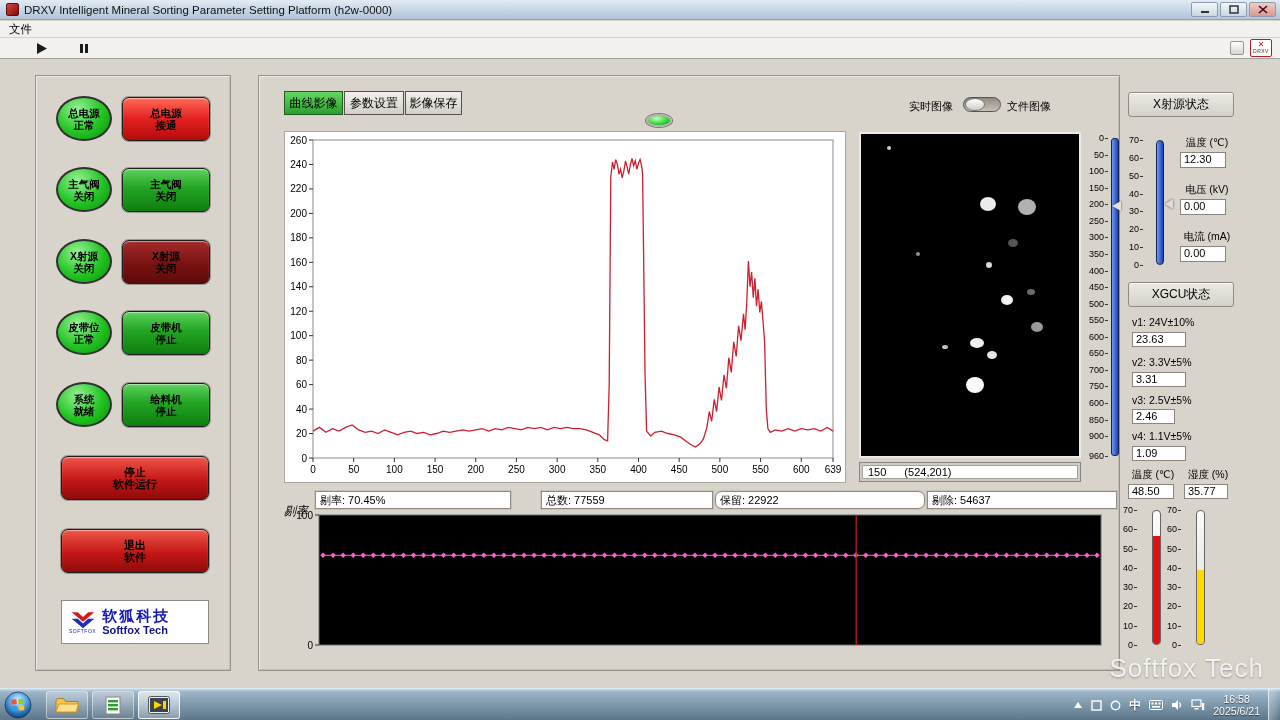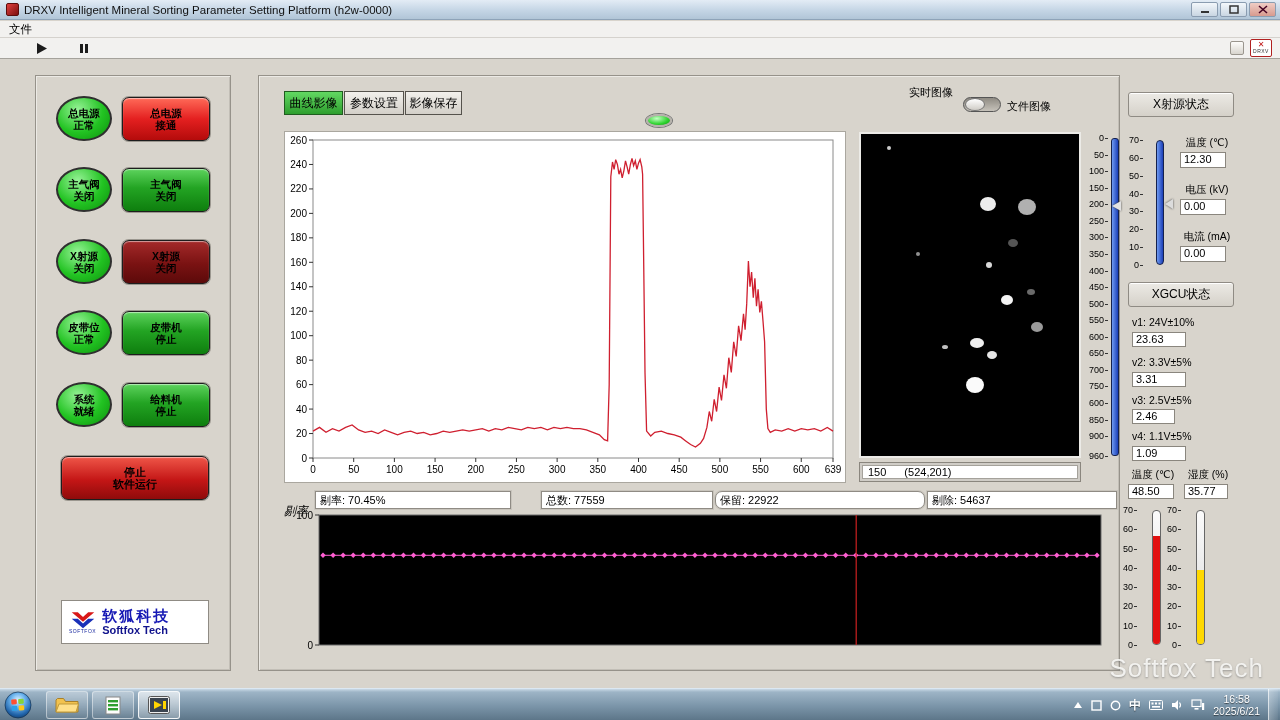--- a/index.html
+++ b/index.html
@@ -223,20 +223,24 @@
       <div class="pbtn green rowbtn">
           <span>给料机</span>
           <span>停止</span>
         </div>
     </div>
 
     <div class="pbtn widered" style="top:380px;">
       <span>停止</span>
         <span>软件运行</span>
     </div>
+    <div class="pbtn widered" style="top:453px;">
+      <span>退出</span>
+        <span>软件</span>
+    </div>
 
     <div class="logo-box">
       <div class="logo-mark">
         <svg width="26" height="18" viewBox="0 0 30 20">
           <path d="M2,1 L15,12 L28,1 L21,1 L15,6.5 L9,1 Z" fill="#d81818"></path>
           <path d="M2,8.5 L15,19.5 L28,8.5 L21,8.5 L15,14 L9,8.5 Z" fill="#1a30b8"></path>
         </svg>
         <div class="logo-mark-text">SOFTFOX</div>
       </div>
       <div class="logo-text">
@@ -247,21 +251,21 @@
   </div>
 
   <div class="panel-frame" style="left:258px;top:75px;width:862px;height:596px;padding-left:30px;">
 
     <div class="tab sel" style="left:25px;width:59px;">曲线影像</div>
     <div class="tab" style="left:85px;width:60px;">参数设置</div>
     <div class="tab" style="left:146px;width:57px;">影像保存</div>
 
     <div class="led-pill"></div>
 
-    <span class="mt-label abs" style="left:650px;top:9px;">实时图像</span>
+    <span class="mt-label abs" style="left:650px;top:23px;">实时图像</span>
     <span class="switch">
         <span class="knob"></span>
       </span>
     <span class="mt-label abs" style="left:748px;top:23px;">文件图像</span>
 
     <svg id="main-chart-svg" class="main-chart" width="562" height="352">
         <rect x="28" y="8" width="520" height="318" fill="#ffffff" stroke="#8a8a8a"></rect>
         <line x1="24" y1="326" x2="28" y2="326" stroke="#333"></line>
         <text x="22" y="329.5" font-size="10" text-anchor="end" fill="#000">0</text>
         <line x1="24" y1="301.53846153846155" x2="28" y2="301.53846153846155" stroke="#333"></line>

